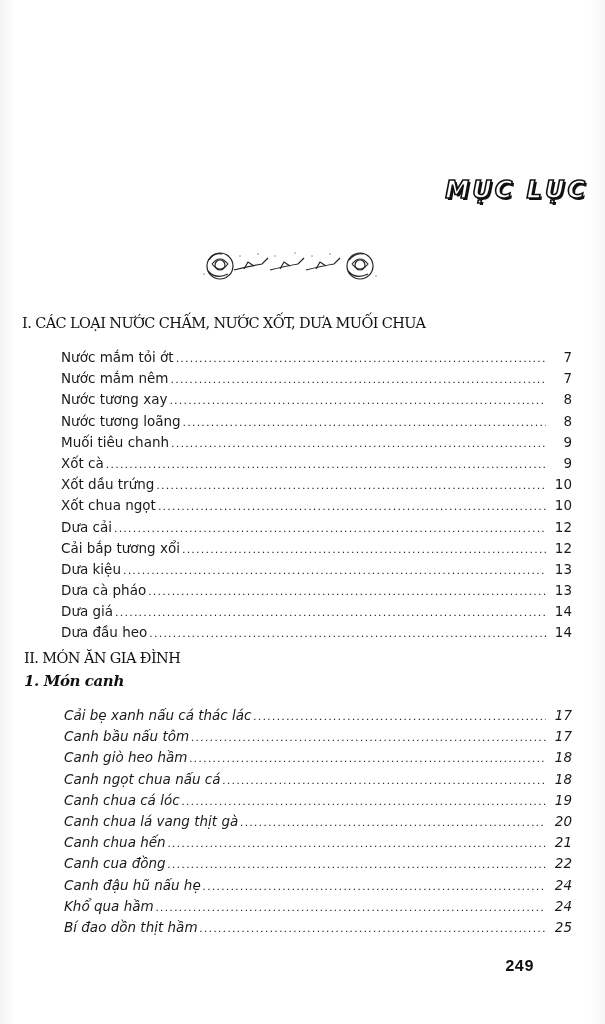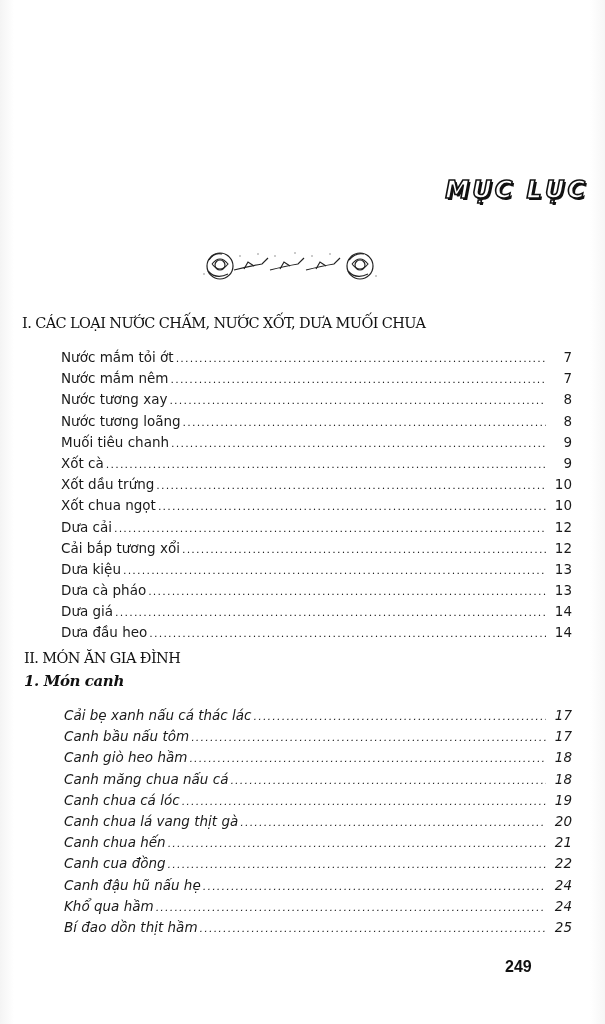--- a/index.html
+++ b/index.html
@@ -90,21 +90,21 @@
     content: "..................................................................................................................................................................................................";
   }
   .toc-page {
     flex: 0 0 26px;
     text-align: right;
   }
   .page-number {
     position: absolute;
     left: 505px;
     top: 958px;
-    font-family: Liberation Sans, sans-serif;
+    font-family: Liberation Mono, monospace;
     font-weight: bold;
     font-size: 16px;
     color: #111;
   }
 </style>
 </head>
 <body>
 
 <div class="page">
 
@@ -232,21 +232,21 @@
         <span class="toc-label">Canh bầu nấu tôm</span>
         <span class="toc-dots"></span>
         <span class="toc-page">17</span>
       </li>
     <li class="toc-row">
         <span class="toc-label">Canh giò heo hầm</span>
         <span class="toc-dots"></span>
         <span class="toc-page">18</span>
       </li>
     <li class="toc-row">
-        <span class="toc-label">Canh măng chua nấu cá</span>
+        <span class="toc-label">Canh ngọt chua nấu cá</span>
         <span class="toc-dots"></span>
         <span class="toc-page">18</span>
       </li>
     <li class="toc-row">
         <span class="toc-label">Canh chua cá lóc</span>
         <span class="toc-dots"></span>
         <span class="toc-page">19</span>
       </li>
     <li class="toc-row">
         <span class="toc-label">Canh chua lá vang thịt gà</span>

